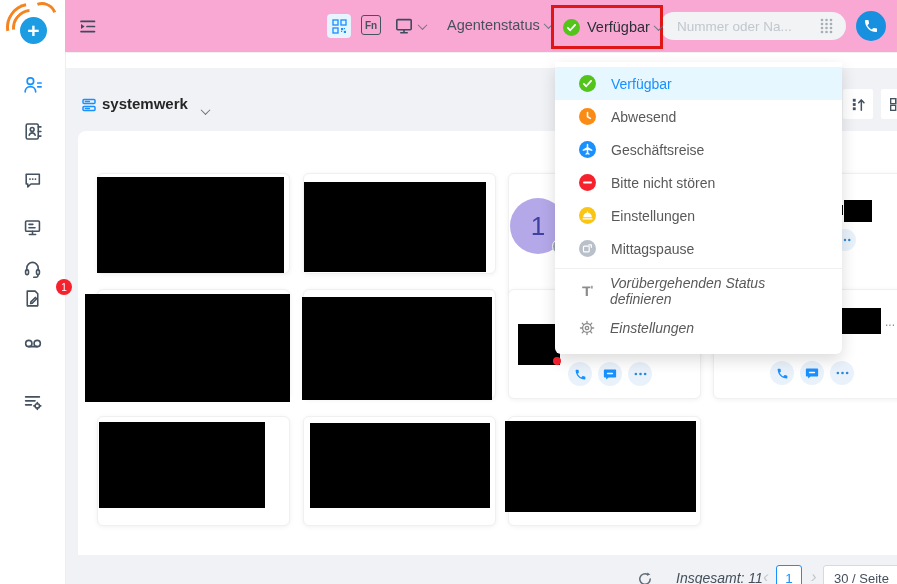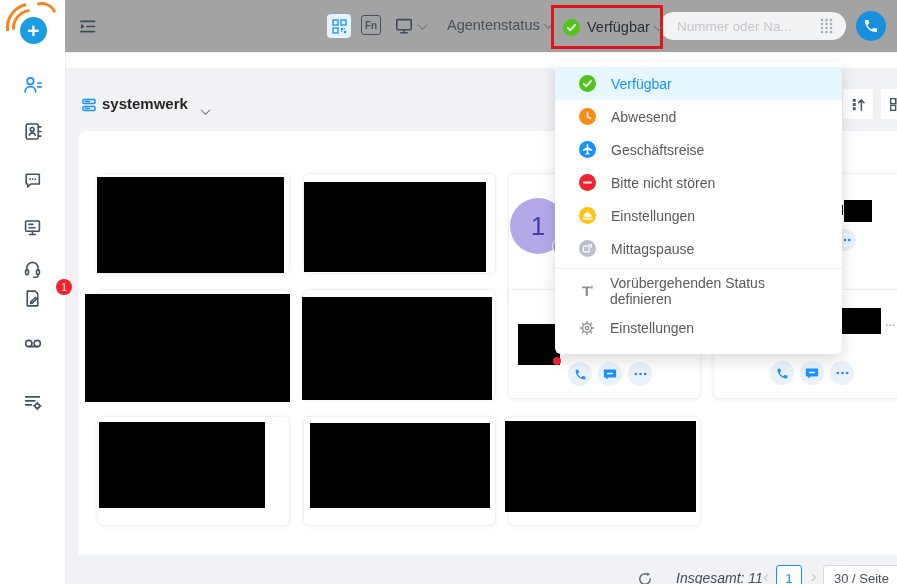--- a/index.html
+++ b/index.html
@@ -14,21 +14,21 @@
                border-radius:50%;color:#fff;display:flex;align-items:center;justify-content:center;
                font-size:21px;font-weight:bold;line-height:1;z-index:2;}
   .arc{position:absolute;border:3px solid transparent;border-radius:50%;}
   .arc1{left:-3px;top:-2px;width:42px;height:42px;border-left-color:#f5831f;transform:rotate(35deg);}
   .arc2{left:3px;top:4px;width:32px;height:32px;border-left-color:#f5831f;transform:rotate(40deg);}
   .arc3{right:0px;top:-3px;width:24px;height:24px;border-top-color:#f5831f;transform:rotate(25deg);}
   .snav{position:absolute;left:0;width:65px;height:24px;display:flex;justify-content:center;cursor:pointer;}
   .sbadge{position:absolute;left:34px;top:-9px;min-width:16px;height:16px;border-radius:8px;background:#f5222d;
           color:#fff;font-size:10px;display:flex;align-items:center;justify-content:center;padding:0 2px;box-sizing:border-box;}
   
-  .header{position:absolute;left:65px;top:0;width:832px;height:52px;background:#a3a3a3;z-index:18;
+  .header{position:absolute;left:65px;top:0;width:832px;height:52px;background:#f9a8d4;z-index:18;
           border-bottom:1px solid #f0f1f3;}
   .hitem{position:absolute;}
   .qrbtn{left:262px;top:14px;width:24px;height:24px;background:#e6f4ff;border-radius:4px;
          display:flex;align-items:center;justify-content:center;cursor:pointer;}
   .fnbtn{left:296px;top:15px;width:20px;height:20px;border:1.5px solid #45525f;border-radius:3px;
          display:flex;align-items:center;justify-content:center;font-size:10px;font-weight:bold;
          color:#45525f;box-sizing:border-box;cursor:pointer;}
   .chev{display:inline-block;width:6px;height:6px;border-right:1.5px solid #6b7480;
         border-bottom:1.5px solid #6b7480;transform:rotate(45deg) translate(-1px,-1px);margin-left:5px;}
   .hlabel{font-size:14.5px;color:#47505c;}
@@ -58,21 +58,21 @@
   .abtn{position:absolute;width:24px;height:24px;border-radius:50%;background:#e9f2fb;color:#2c87d6;
         display:flex;align-items:center;justify-content:center;z-index:4;cursor:pointer;}
   .trunc{position:absolute;font-size:12px;color:#8c8c8c;z-index:4;}
   
   .menu{position:absolute;left:555px;top:62px;width:287px;background:#fff;z-index:25;
         box-shadow:0 6px 16px rgba(0,0,0,0.14);border-radius:0 0 6px 6px;padding:5px 0 8px 0;}
   .menu ul{list-style:none;margin:0;padding:0;}
   .mi{display:flex;align-items:center;height:33px;padding:0 14px 0 24px;gap:15px;font-size:14px;
       color:#595959;cursor:pointer;}
   .mi.sel{background:#e6f7ff;color:#1890ff;}
-  .mi.foot{height:37px;}
+  .mi.foot{height:37px;font-style:italic;}
   .mdiv{border-top:1px solid #f0f0f0;margin:3px 0;}
   
   .pag{position:absolute;font-size:14px;color:#454f5b;font-style:italic;}
   .pchev{font-size:17px;color:#c3c7cc;cursor:pointer;}
   .pbox{position:absolute;width:26px;height:26px;border:1px solid #1890ff;border-radius:3px;color:#1890ff;
         display:flex;align-items:center;justify-content:center;font-size:13.5px;background:#fff;
         box-sizing:border-box;cursor:pointer;}
   .psize{position:absolute;width:82px;height:26px;border:1px solid #d9d9d9;border-radius:3px;background:#fff;
          display:flex;align-items:center;font-size:13px;color:#454f5b;padding-left:10px;
          box-sizing:border-box;cursor:pointer;}

